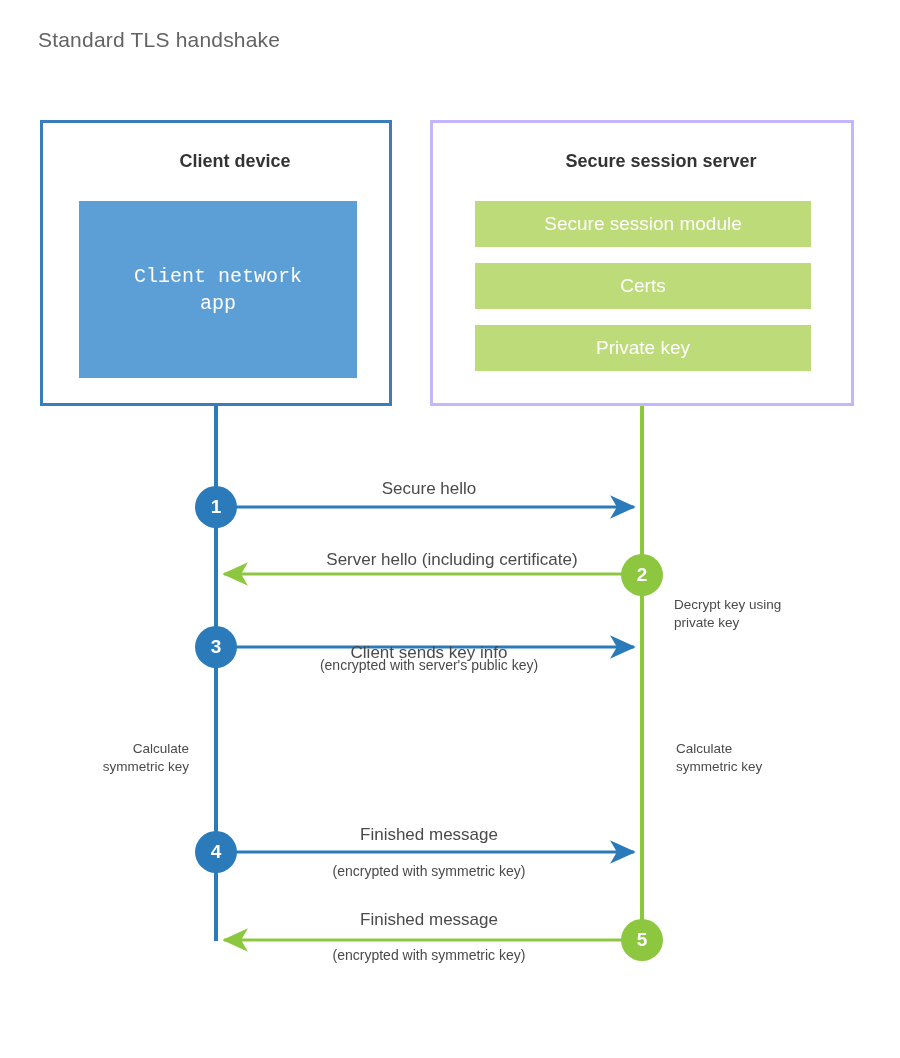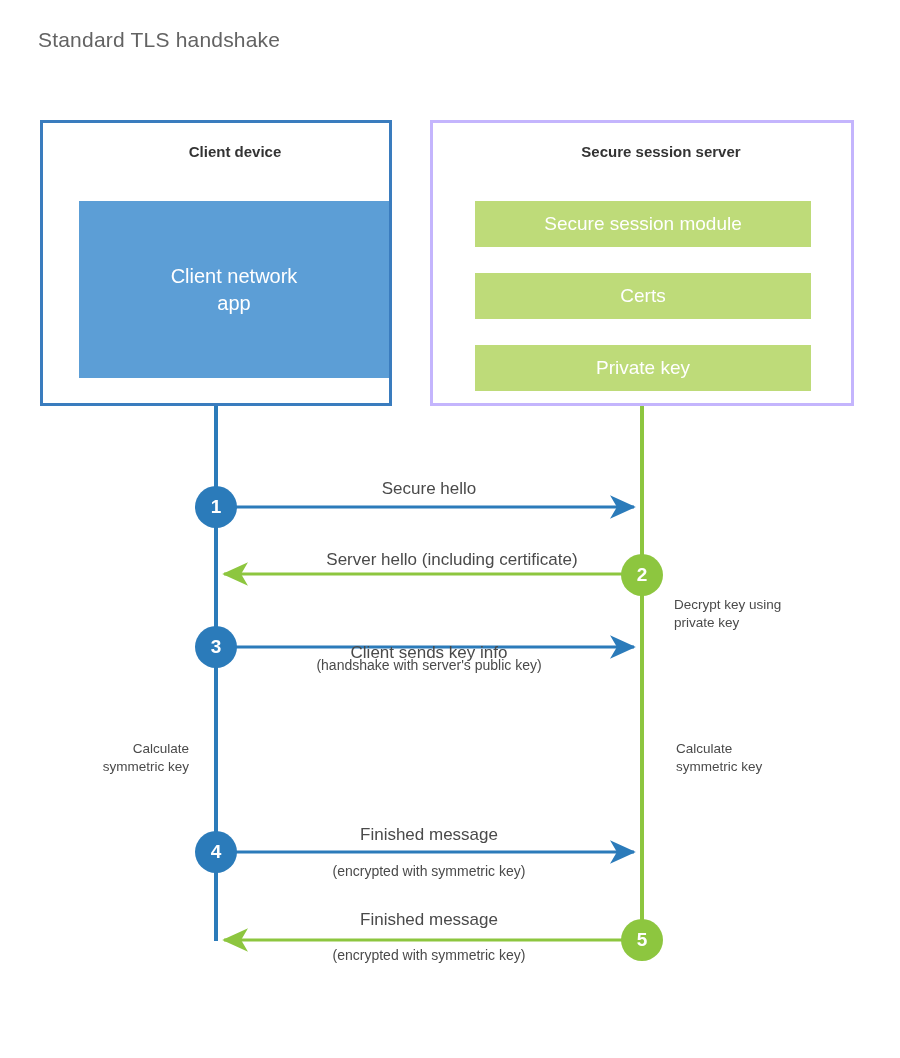--- a/index.html
+++ b/index.html
@@ -53,40 +53,41 @@
     left: 430px;
     top: 120px;
     width: 424px;
     height: 286px;
     border: 3px solid #c4b5fd;
   }
   .party-title {
     position: absolute;
     left: 0;
     right: 0;
-    top: 20px;
-    text-align: center;
-    font-size: 15px;
+    top: 28px;
+    text-align: center;
+    font-size: 18px;
     font-weight: bold;
     color: #333333;
     white-space: nowrap;
     margin-left: 38px;
   }
 
   
   .client-app-rect {
     position: absolute;
     left: 36px;
     top: 78px;
-    width: 310px;
+    width: 278px;
     height: 177px;
     background: #5c9ed6;
     display: flex;
     align-items: center;
     justify-content: center;
+    font-family: Liberation Mono, monospace;
   }
   .client-app-label {
     color: #ffffff;
     font-size: 20px;
     font-weight: 400;
     line-height: 1.35;
     text-align: center;
     white-space: pre-line;
   }
 
@@ -96,21 +97,21 @@
     left: 42px;
     top: 78px;
     width: 336px;
   }
   .server-bar {
     height: 46px;
     background: #bedb79;
     display: flex;
     align-items: center;
     justify-content: center;
-    margin-bottom: 26px;
+    margin-bottom: 16px;
   }
   .server-bar:last-child { margin-bottom: 0; }
   .server-bar-label {
     color: #ffffff;
     font-size: 19px;
     font-weight: 400;
     white-space: nowrap;
   }
 
   
@@ -233,21 +234,21 @@
   <div class="step-circle green" style="left:642px; top:575px;">2</div>
   <div class="step-circle blue" style="left:216px; top:647px;">3</div>
   <div class="step-circle blue" style="left:216px; top:852px;">4</div>
   <div class="step-circle green" style="left:642px; top:940px;">5</div>
 
   <div class="msg-label" style="left:429px; top:479px;">Secure hello</div>
 
   <div class="msg-label" style="left:452px; top:550px;">Server hello (including certificate)</div>
 
   <div class="msg-label" style="left:429px; top:620px;margin-top:23px;">Client sends key info</div>
-  <div class="msg-sublabel" style="left:429px; top:657px;">(handshake with server's public key)</div>
+  <div class="msg-sublabel" style="left:429px; top:657px;">(encrypted with server's public key)</div>
 
   <div class="msg-label" style="left:429px; top:825px;">Finished message</div>
   <div class="msg-sublabel" style="left:429px; top:863px;">(encrypted with symmetric key)</div>
 
   <div class="msg-label" style="left:429px; top:910px;">Finished message</div>
   <div class="msg-sublabel" style="left:429px; top:947px;">(encrypted with symmetric key)</div>
 
   <div class="side-note right-note" style="left:674px; top:596px;">Decrypt key using
 private key</div>
 

